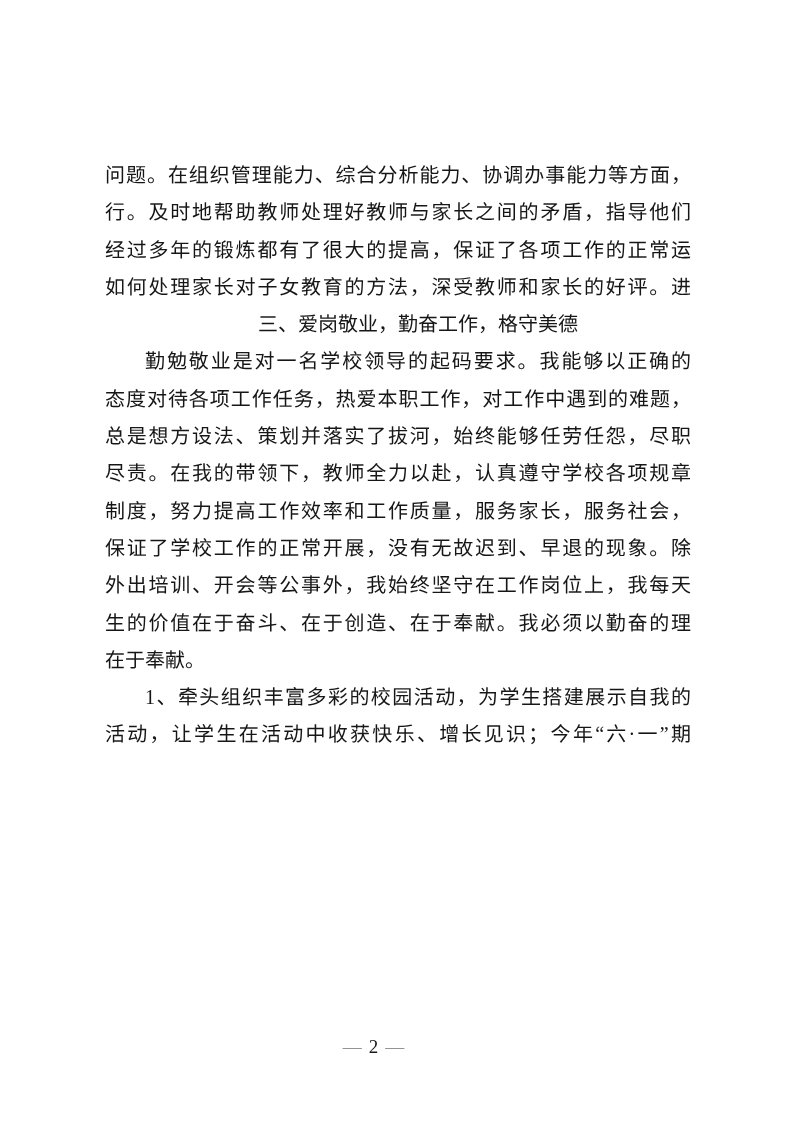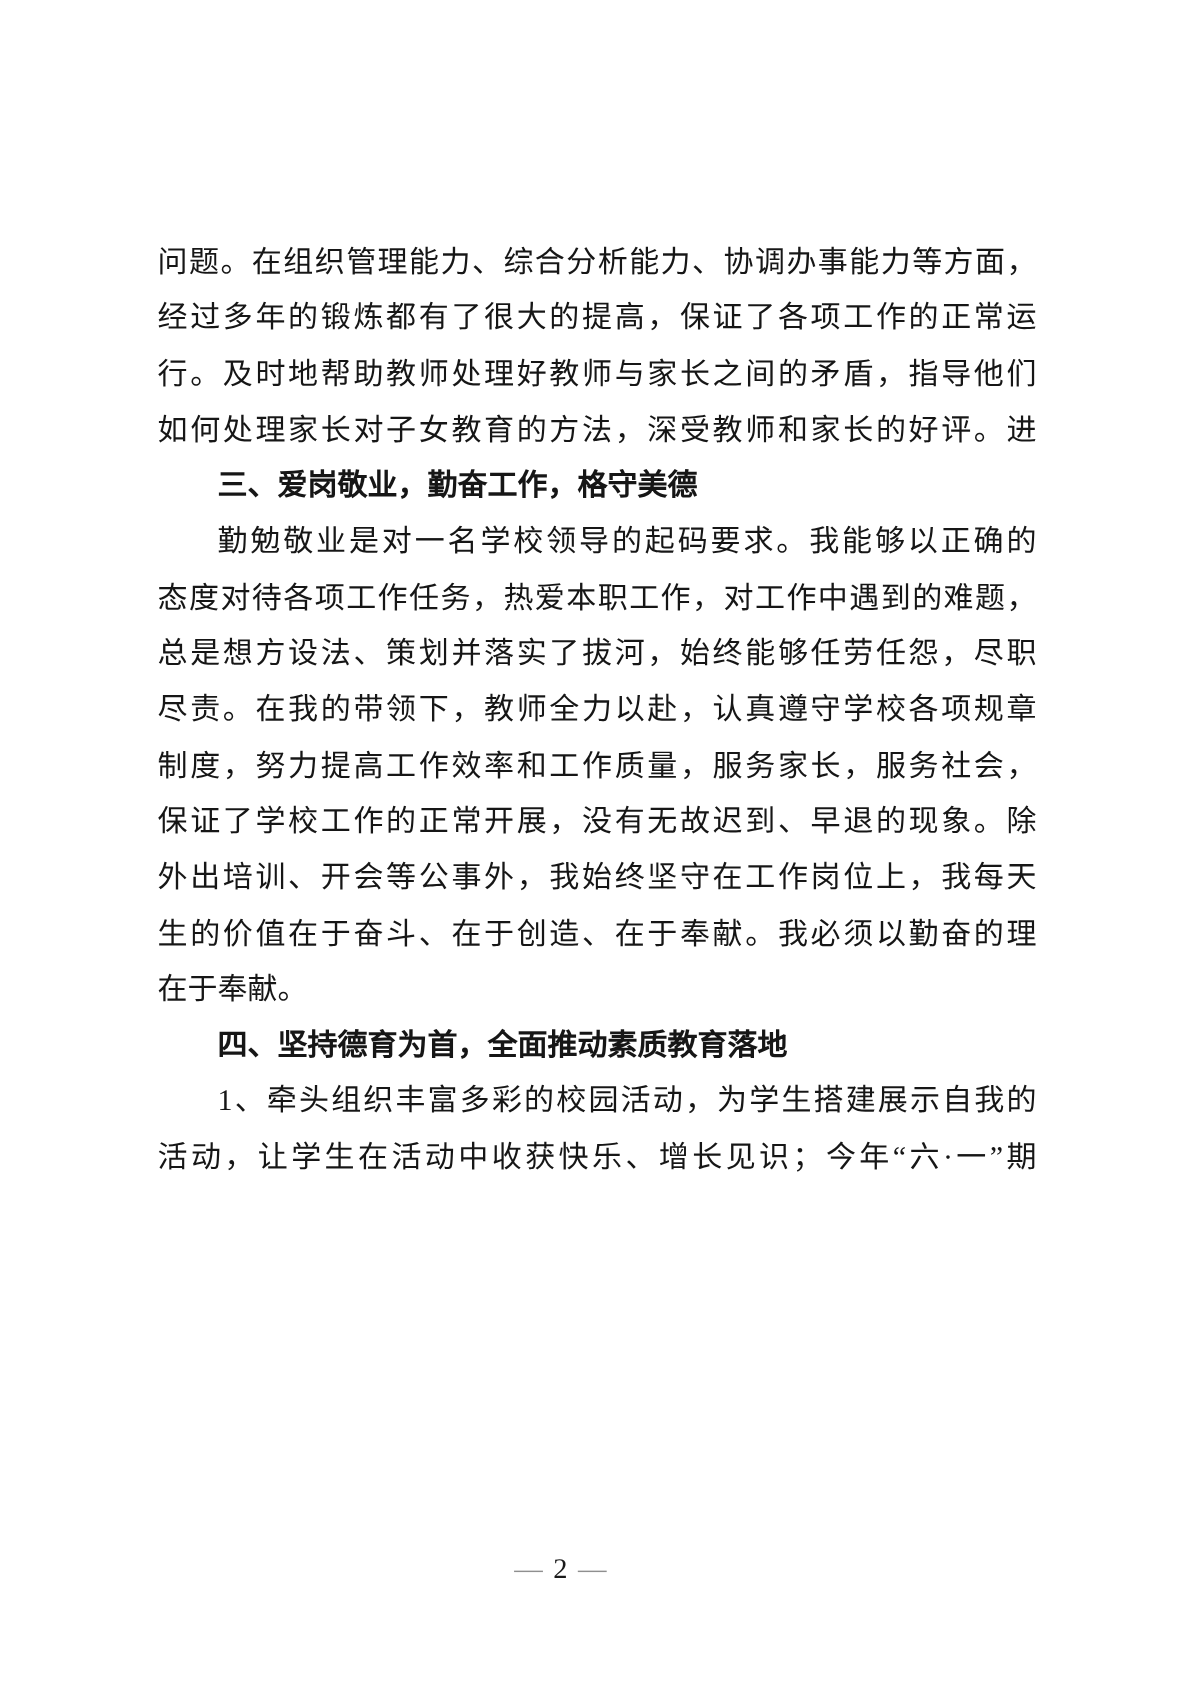--- a/index.html
+++ b/index.html
@@ -29,23 +29,23 @@
     text-align: justify;
     text-align-last: justify;
   }
   .line.last {
     text-align-last: left;
   }
   .para.indent .line:first-child {
     text-indent: 2em;
   }
   .heading {
-    font-weight: 700;
+    font-weight: 400;
     text-indent: 2em;
-    text-align: left;
+    text-align: center;
   }
   .footer {
     position: absolute;
     left: 0;
     top: 1036px;
     width: 100%;
     text-align: center;
     font-size: 19px;
     line-height: 22px;
     color: #1a1a1a;
@@ -56,40 +56,39 @@
   }
 </style>
 </head>
 <body>
 
 <div class="page">
   <main class="text-block">
 
     <section class="para">
       <div class="line">问题。在组织管理能力、综合分析能力、协调办事能力等方面，</div>
+      <div class="line">行。及时地帮助教师处理好教师与家长之间的矛盾，指导他们</div>
       <div class="line">经过多年的锻炼都有了很大的提高，保证了各项工作的正常运</div>
-      <div class="line">行。及时地帮助教师处理好教师与家长之间的矛盾，指导他们</div>
       <div class="line">如何处理家长对子女教育的方法，深受教师和家长的好评。进</div>
     </section>
 
     <h2 class="heading">三、爱岗敬业，勤奋工作，格守美德</h2>
 
     <section class="para indent">
       <div class="line">勤勉敬业是对一名学校领导的起码要求。我能够以正确的</div>
       <div class="line">态度对待各项工作任务，热爱本职工作，对工作中遇到的难题，</div>
       <div class="line">总是想方设法、策划并落实了拔河，始终能够任劳任怨，尽职</div>
       <div class="line">尽责。在我的带领下，教师全力以赴，认真遵守学校各项规章</div>
       <div class="line">制度，努力提高工作效率和工作质量，服务家长，服务社会，</div>
       <div class="line">保证了学校工作的正常开展，没有无故迟到、早退的现象。除</div>
       <div class="line">外出培训、开会等公事外，我始终坚守在工作岗位上，我每天</div>
       <div class="line">生的价值在于奋斗、在于创造、在于奉献。我必须以勤奋的理</div>
       <div class="line last">在于奉献。</div>
     </section>
 
-    <h2 class="heading">四、坚持德育为首，全面推动素质教育落地</h2>
 
 
     <section class="para indent">
       <div class="line">1、牵头组织丰富多彩的校园活动，为学生搭建展示自我的</div>
       <div class="line">活动，让学生在活动中收获快乐、增长见识；今年“六·一”期</div>
     </section>
 
   </main>
 
   <footer class="footer">

